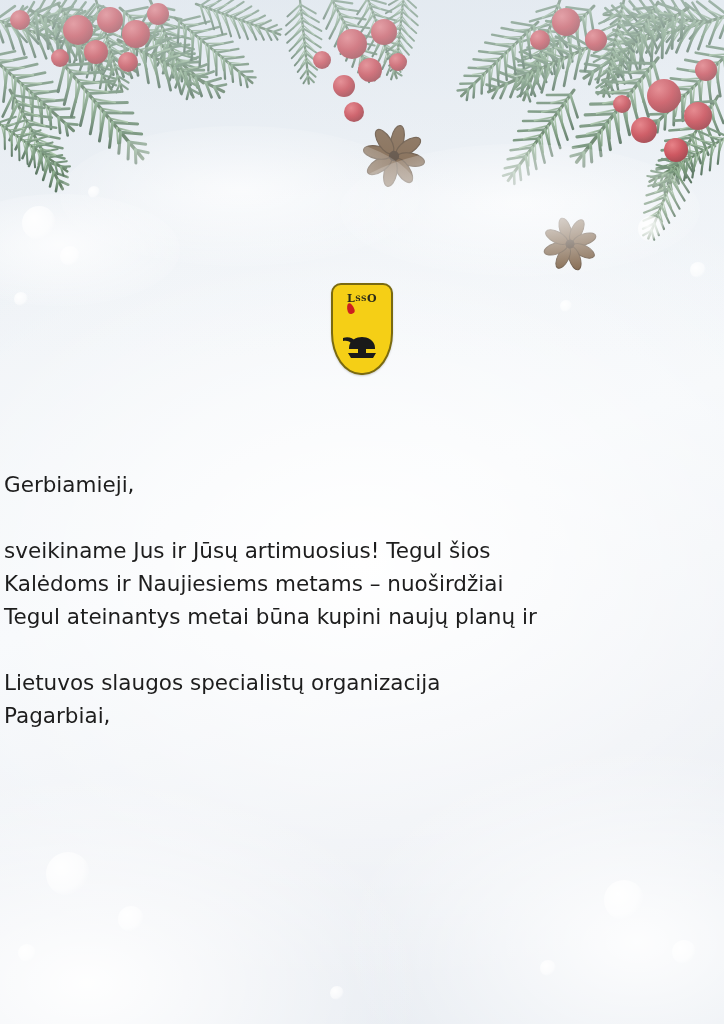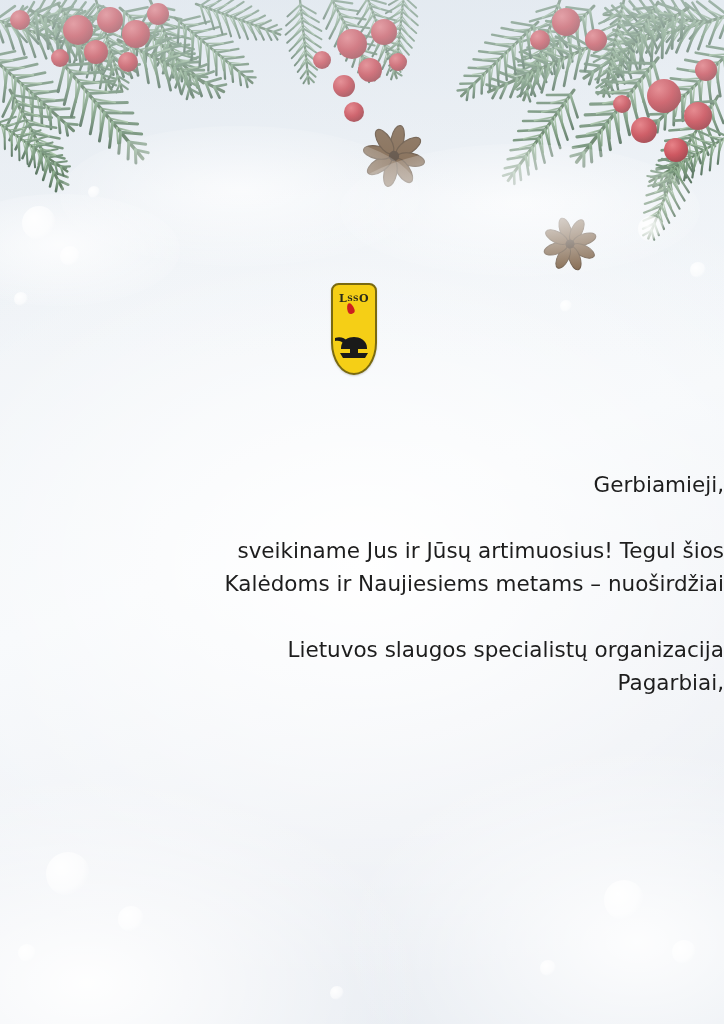--- a/index.html
+++ b/index.html
@@ -48,21 +48,21 @@
   
   .logo-wrap {
     position: absolute;
     left: 50%;
     top: 283px;
     transform: translateX(-50%);
     width: 62px;
     height: 92px;
   }
   .logo-shield {
-    width: 46px;
+    width: 62px;
     height: 92px;
     background: #f5cf16;
     border: 2px solid #7a6a10;
     border-radius: 10px 10px 30px 30px / 10px 10px 42px 42px;
     box-sizing: border-box;
     position: relative;
     box-shadow: 0 1px 2px rgba(0,0,0,0.18);
   }
   .logo-letters {
     position: absolute;
@@ -85,23 +85,23 @@
     top: 18px; left: 14px;
     width: 7px; height: 11px;
     background: #cc1f1f;
     border-radius: 50% 50% 50% 50% / 70% 70% 30% 30%;
     transform: rotate(-18deg);
   }
 
   
   .message {
     position: absolute;
-    left: 12px; right: 0;
+    left: 4px; right: 0;
     top: 468px;
-    text-align: right;
+    text-align: left;
     color: #1d1d1d;
     font-family: "DejaVu Sans", sans-serif;
     font-size: 21.5px;
     line-height: 33px;
   }
   .message p { margin: 0; }
   .message .spacer { height: 33px; }
   .salutation { margin-bottom: 0; }
 </style>
 </head>
@@ -301,18 +301,19 @@
         <path d="M7 27 L35 27 L32 32 L10 32 Z" fill="#1a1a1a"></path>
       </svg>
     </div>
   </div>
 
   <div class="message">
     <p class="salutation">Gerbiamieji,</p>
     <div class="spacer"></div>
     <p>sveikiname Jus ir Jūsų artimuosius! Tegul šios</p>
     <p>Kalėdoms ir Naujiesiems metams – nuoširdžiai</p>
+    <p>Tegul ateinantys metai būna kupini naujų planų ir</p>
     <div class="spacer"></div>
     <p>Lietuvos slaugos specialistų organizacija</p>
     <p>Pagarbiai,</p>
   </div>
 
 </div>
 
 </body></html>

